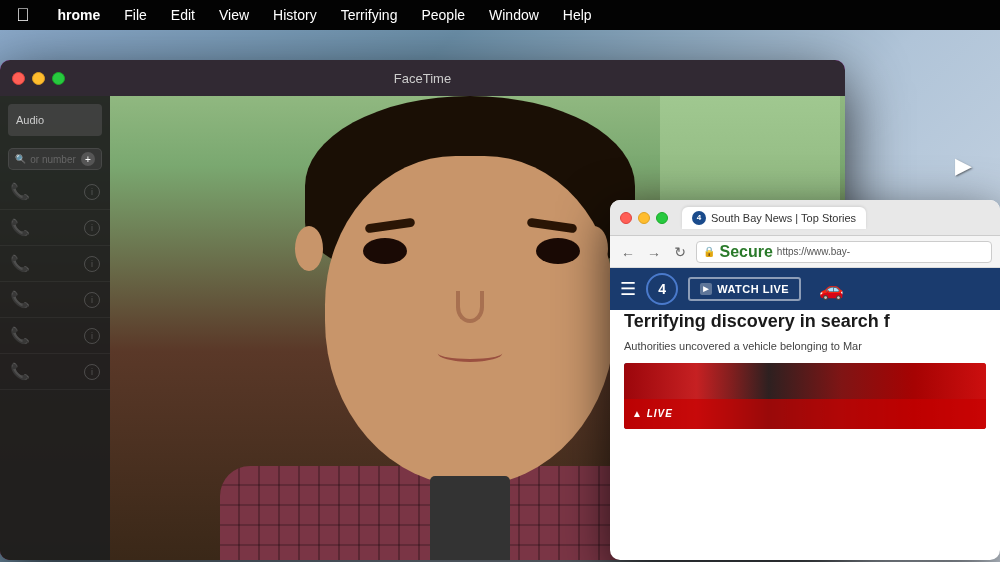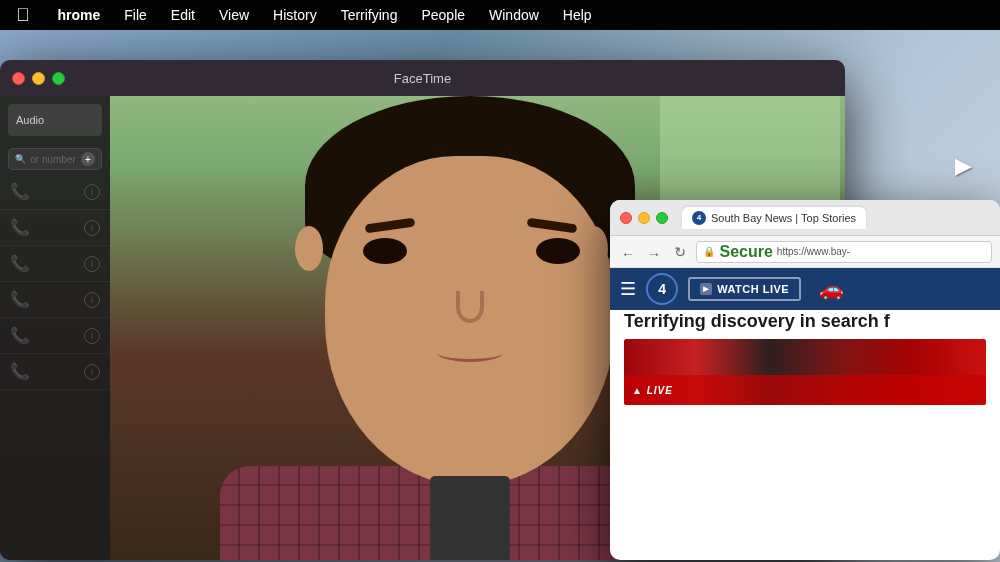--- a/index.html
+++ b/index.html
@@ -668,20 +668,21 @@
     <div class="channel-logo">4</div>
     <div class="watch-live-btn">
       <div class="play-icon-small">▶</div>
       <span>WATCH LIVE</span>
     </div>
     <div style="margin-left:8px; color:white; font-size:20px;">🚗</div>
   </div>
 
   <div class="news-content">
     <div class="news-headline">Terrifying discovery in search f</div>
+    <div class="news-subtext">Authorities uncovered a vehicle belonging to Mar</div>
     <div class="news-image-placeholder">
       <div style="position:absolute; top:0; left:0; width:100%; height:100%; background: linear-gradient(90deg, #aa0000 0%, #cc2222 20%, #222 40%, #881111 60%, #aa0000 80%, #cc1111 100%); opacity:0.9;"></div>
       <div style="position:absolute; bottom:0; left:0; width:100%; height:30px; background:rgba(200,0,0,0.7); display:flex; align-items:center; padding:0 8px; font-size:10px; font-weight:bold; letter-spacing:1px;">▲ LIVE</div>
     </div>
   </div>
 </div>
 
 <div class="cursor">▶</div>
 
 </body></html>

